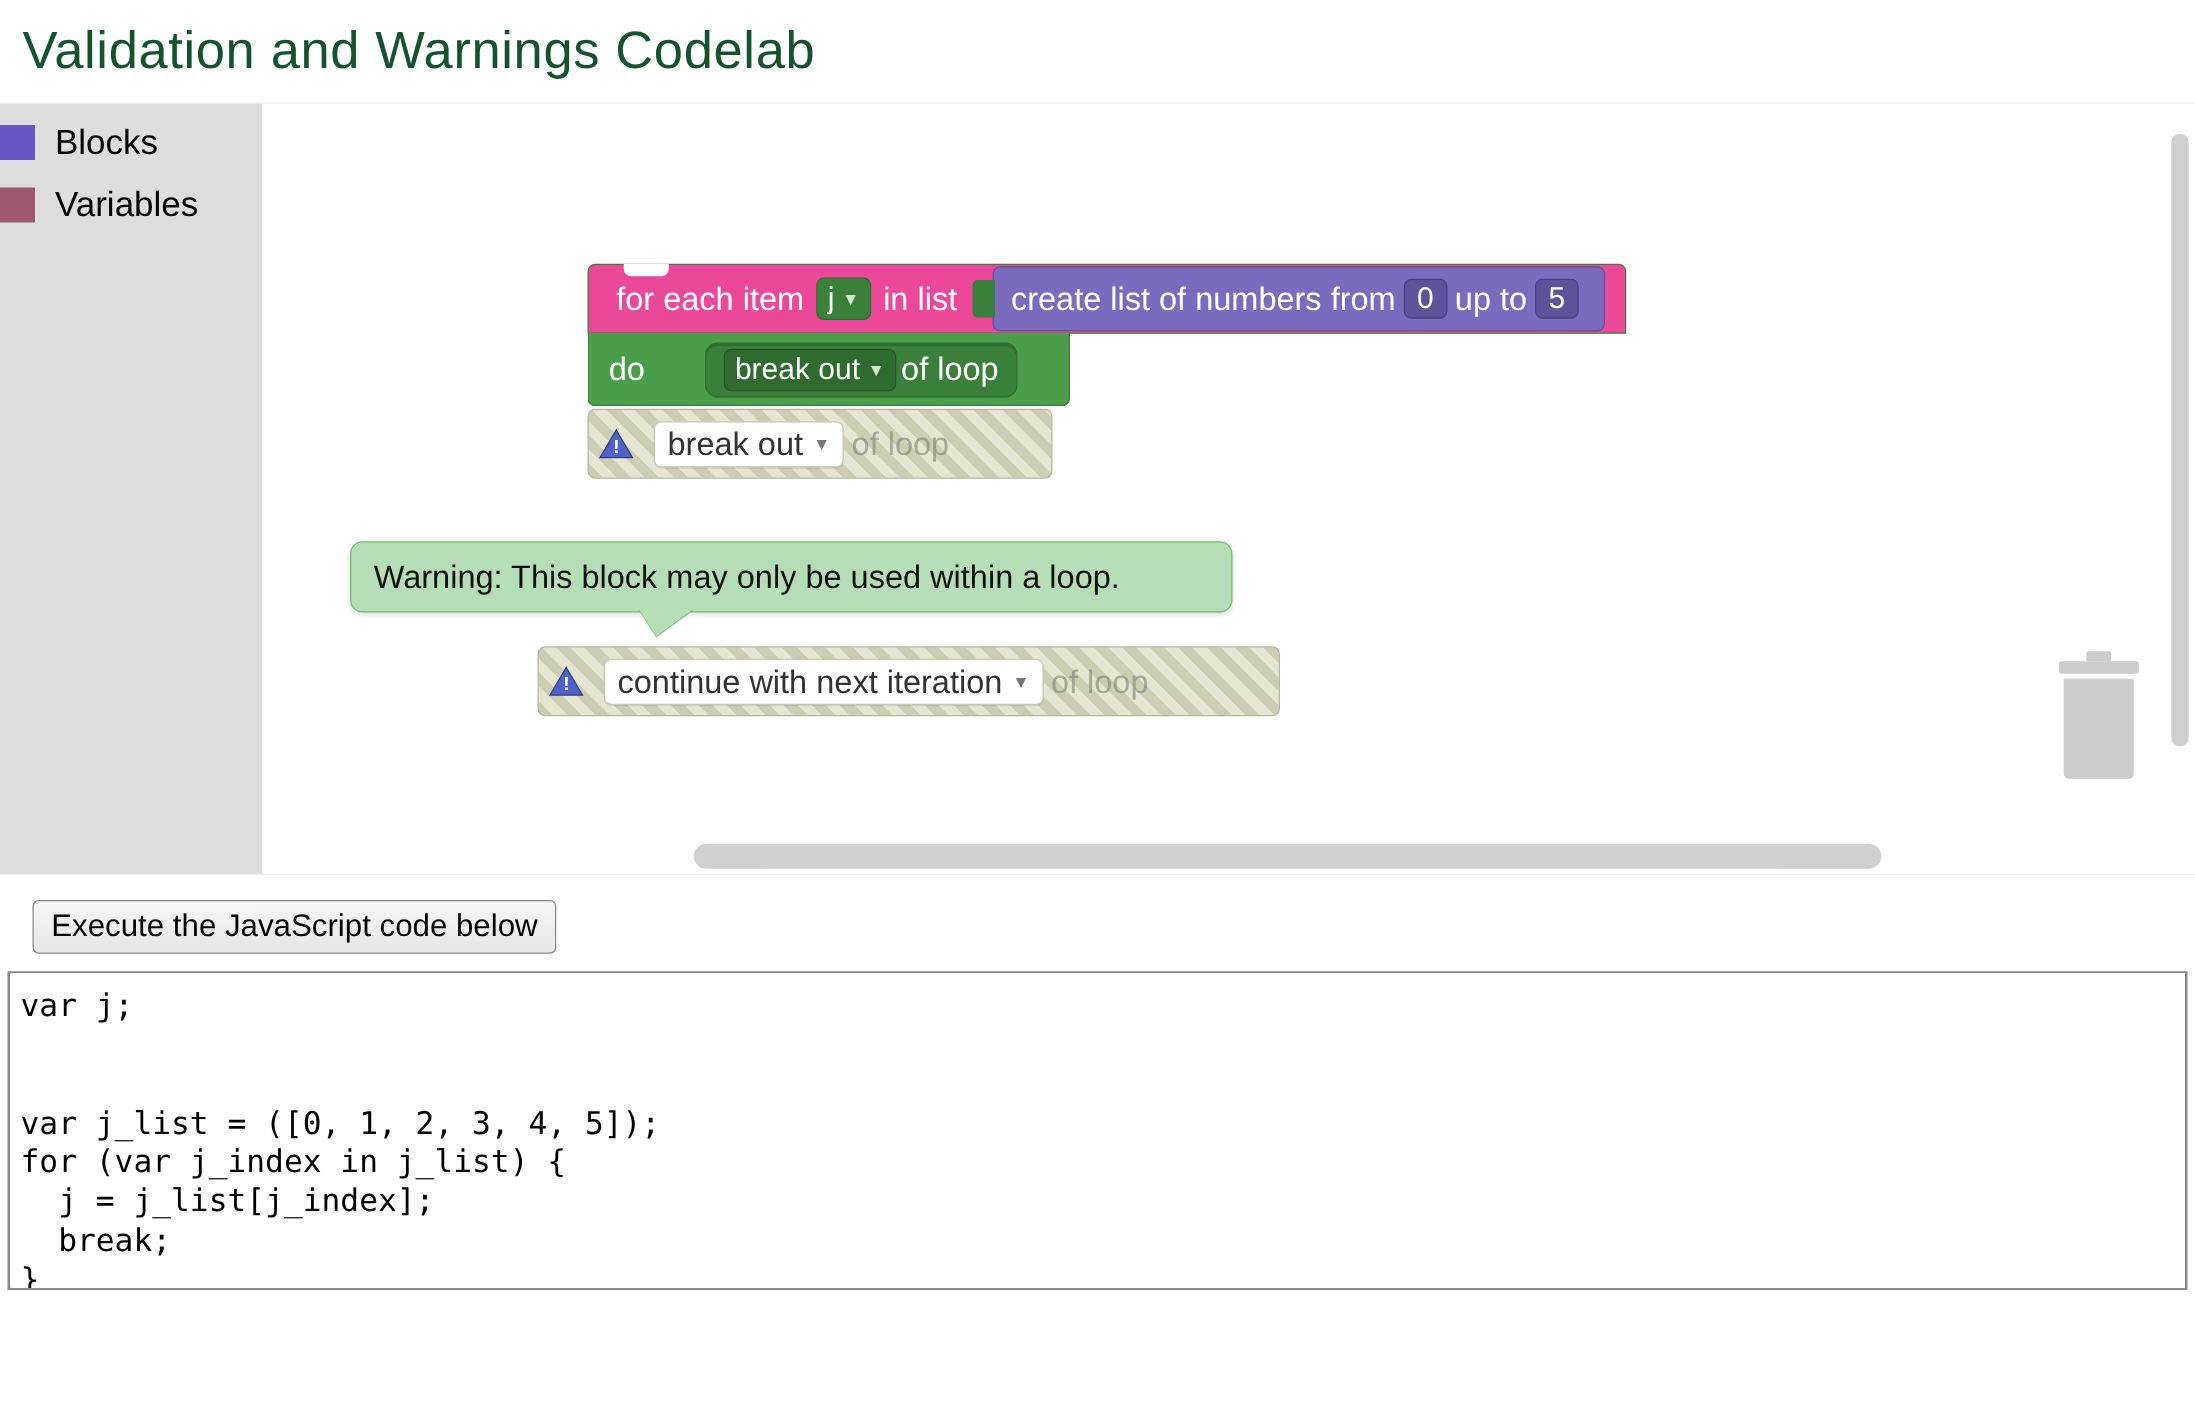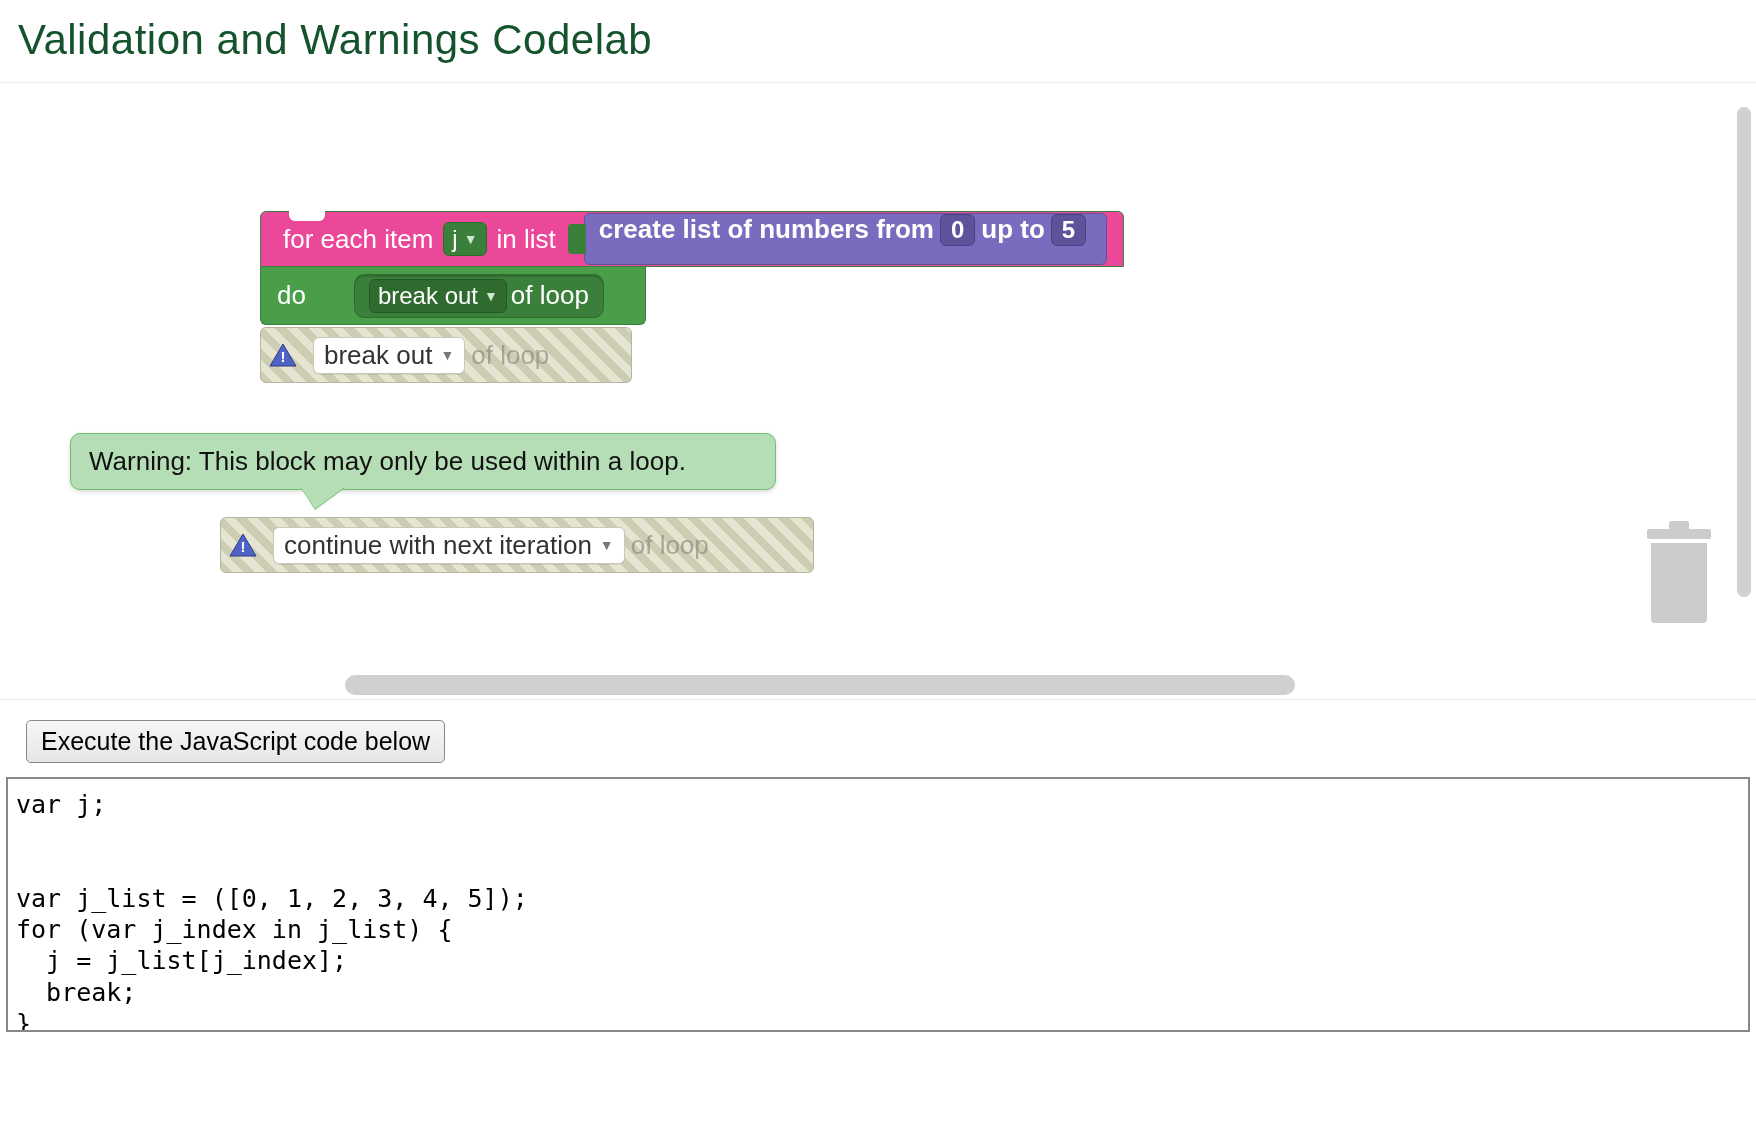--- a/index.html
+++ b/index.html
@@ -37,21 +37,21 @@
   .block-stack { position: absolute; }
 
   
   .for-block { position: absolute; left: 260px; top: 128px; }
   .for-header { display: flex; align-items: center; height: 56px; background: #ec4899; border: 1px solid #3a803a; border-radius: 6px 6px 0 0; color: #fff; font-size: 26px; padding: 0 16px; position: relative; }
   .for-header .notch-top { position: absolute; top: -1px; left: 28px; width: 36px; height: 10px; background: #fff; border-radius: 0 0 6px 6px; }
   .for-header .txt { margin: 0 6px; white-space: nowrap; }
   .dd { display: inline-flex; align-items: center; background: #3a803a; border: 1px solid #2f6a2f; border-radius: 6px; color: #fff; padding: 2px 8px; margin: 0 4px; font-size: 24px; cursor: pointer; }
   .dd .caret { margin-left: 6px; font-size: 14px; color: #cfe7cf; }
   .puzzle-socket { width: 18px; height: 30px; background: #3a803a; border-radius: 4px 0 0 4px; margin-left: 6px; display:inline-block; position:relative; }
-  .purple-block { display: inline-flex; align-items: flex-start; height: 52px; background: #7a6bbf; border: 1px solid #5e529a; border-radius: 6px; color: #fff; font-size: 26px; padding: 0 14px; margin-left: -2px; font-weight: bold; }
+  .purple-block { display: inline-flex; align-items: center; height: 52px; background: #7a6bbf; border: 1px solid #5e529a; border-radius: 6px; color: #fff; font-size: 26px; padding: 0 14px; margin-left: -2px; }
   .purple-block .numbox { background: #5e529a; border: 1px solid #4a4180; border-radius: 6px; color: #fff; padding: 1px 10px; margin: 0 6px; font-size: 24px; }
 
   .for-do-row { display: flex; align-items: center; height: 58px; background: #4a9e4a; border: 1px solid #3a803a; border-top: none; border-radius: 0 0 6px 6px; color: #fff; font-size: 26px; padding: 0 16px 0 16px; width: 386px; gap: 28px; }
   .for-do-row .inner-slot { margin-left: 20px; display: inline-flex; align-items: center; background: #3a803a; border: 1px solid #2f6a2f; border-radius: 10px; padding: 4px 14px 4px 10px; box-shadow: inset 0 2px 0 rgba(0,0,0,0.15); }
   .inner-slot .dd { background: #2f6a2f; border-color: #255625; }
 
   
   .disabled-block { height: 56px; border: 1px solid #b6b6a0; border-radius: 6px; display: flex; align-items: center; color: #333; font-size: 26px; padding: 0 14px 0 8px;
     background-color: #e3e3cf;
     background-image: repeating-linear-gradient(45deg, rgba(190,190,160,0.6) 0, rgba(190,190,160,0.6) 8px, rgba(230,230,210,0.6) 8px, rgba(230,230,210,0.6) 16px);
@@ -78,20 +78,30 @@
   .code-area { width: 100%; height: 255px; border: 2px solid #888; font-family: ui-monospace, Menlo, Consolas, monospace; font-size: 25px; line-height: 1.25; padding: 10px 8px; resize: none; white-space: pre; overflow: auto; }
 
 </style>
 </head>
 <body>
 
 <h1 class="page-title">Validation and Warnings Codelab</h1>
 
 <div class="main-row">
 
+  <div class="toolbox">
+    <div class="toolbox-item">
+      <span class="toolbox-swatch" style="background:#6b57c4"></span>
+      <span class="toolbox-label">Blocks</span>
+    </div>
+    <div class="toolbox-item">
+      <span class="toolbox-swatch" style="background:#a0566e"></span>
+      <span class="toolbox-label">Variables</span>
+    </div>
+  </div>
 
   <div class="workspace">
 
     <div class="for-block block-stack">
       <div class="for-header">
         <span class="notch-top"></span>
         <span class="txt">for each item</span>
         <span class="dd">
           <span>j</span>
           <span class="caret">▼</span>

